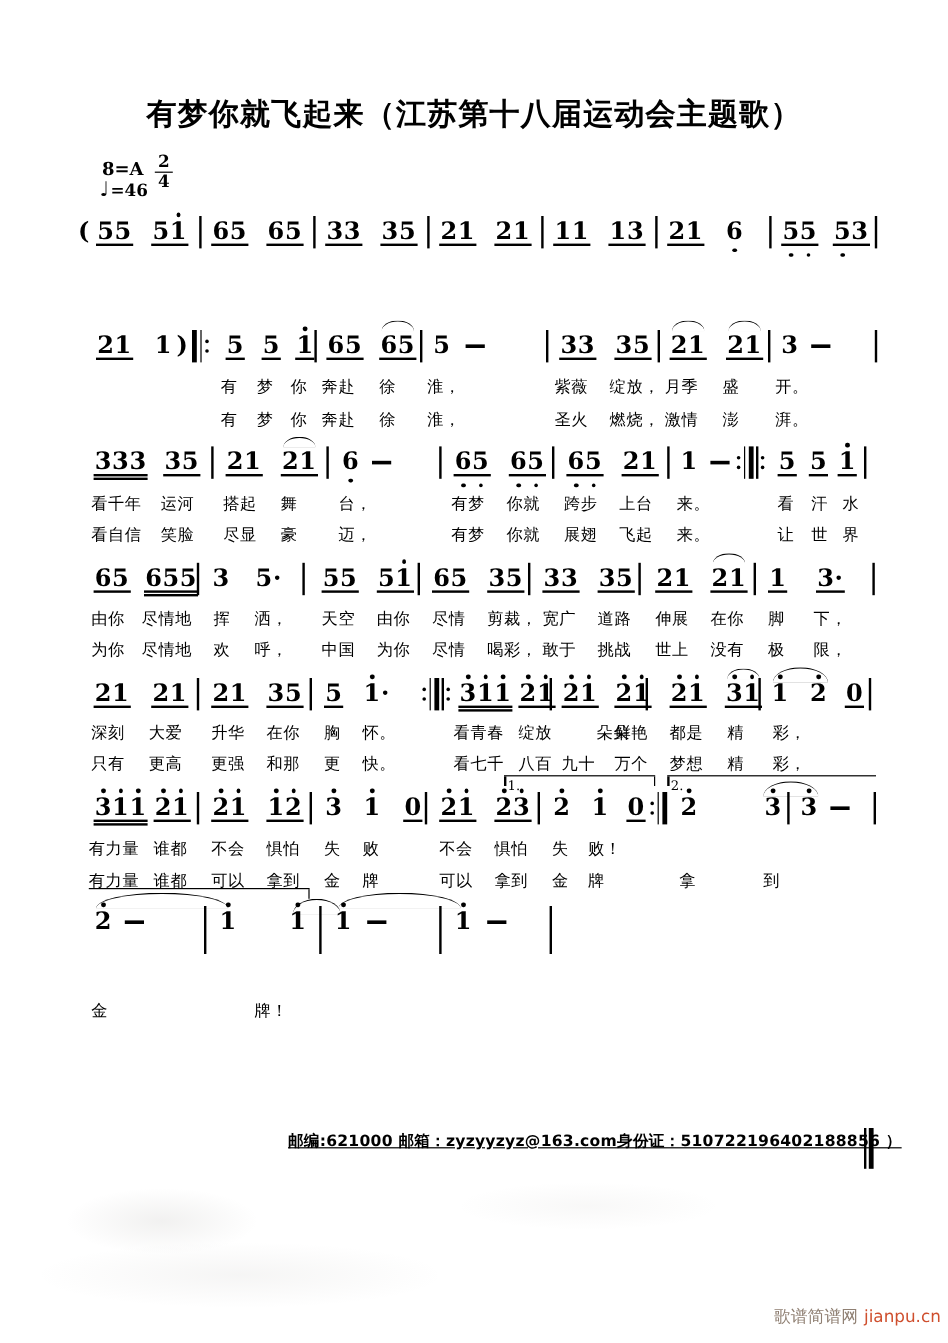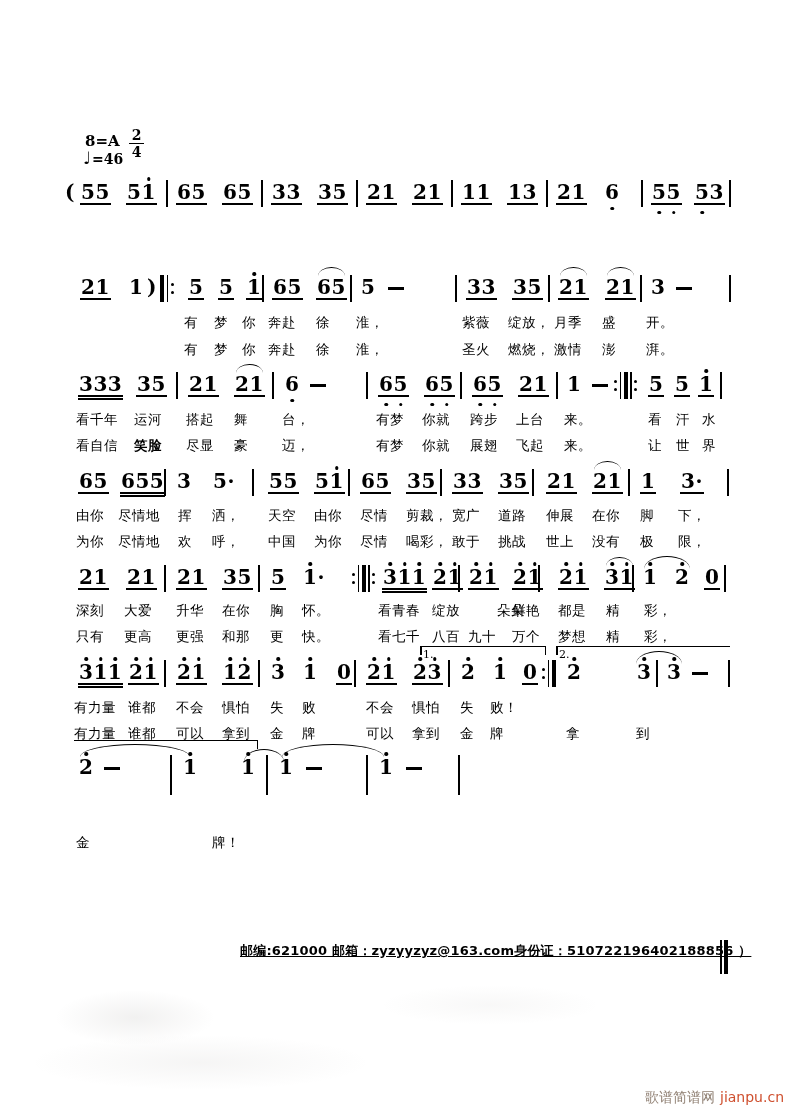--- a/index.html
+++ b/index.html
@@ -57,20 +57,21 @@
   .watermark .wm-url{color:#cf4f2e;margin-left:5px;}
   .smudge{position:absolute;border-radius:50%;pointer-events:none;}
   .sm1{left:55px;top:990px;width:160px;height:55px;background:radial-gradient(closest-side,rgba(120,115,110,0.10),rgba(0,0,0,0));}
   .sm2{left:30px;top:1035px;width:340px;height:55px;background:radial-gradient(closest-side,rgba(120,115,110,0.07),rgba(0,0,0,0));}
   .sm3{left:380px;top:985px;width:220px;height:40px;background:radial-gradient(closest-side,rgba(120,115,110,0.05),rgba(0,0,0,0));}
 </style>
 </head>
 <body>
 
 <div class="page">
+  <div class="title">有梦你就飞起来（江苏第十八届运动会主题歌）</div>
 
   <div class="keysig">
     <span>8=A</span>
     <span class="frac">
       <b>2</b>
       <i>4</i>
     </span>
   </div>
   <div class="tempo">
     <span class="notechar">♩</span><span>=46</span>
@@ -821,21 +822,21 @@
       <div class="lyr" style="left: 282px; top: 411px;">台，</div>
       <div class="lyr" style="left: 376px; top: 411px;">有梦</div>
       <div class="lyr" style="left: 422px; top: 411px;">你就</div>
       <div class="lyr" style="left: 470px; top: 411px;">跨步</div>
       <div class="lyr" style="left: 516px; top: 411px;">上台</div>
       <div class="lyr" style="left: 564px; top: 411px;">来。</div>
       <div class="lyr" style="left: 648px; top: 411px;">看</div>
       <div class="lyr" style="left: 676px; top: 411px;">汗</div>
       <div class="lyr" style="left: 702px; top: 411px;">水</div>
       <div class="lyr" style="left: 76px; top: 437px;">看自信</div>
-      <div class="lyr" style="left: 134px; top: 437px; font-weight: bold;">笑脸</div>
+      <div class="lyr" style="left: 134px; top: 437px;">笑脸</div>
       <div class="lyr" style="left: 186px; top: 437px;">尽显</div>
       <div class="lyr" style="left: 234px; top: 437px;">豪</div>
       <div class="lyr" style="left: 282px; top: 437px;">迈，</div>
       <div class="lyr" style="left: 376px; top: 437px;">有梦</div>
       <div class="lyr" style="left: 422px; top: 437px;">你就</div>
       <div class="lyr" style="left: 470px; top: 437px;">展翅</div>
       <div class="lyr" style="left: 516px; top: 437px;">飞起</div>
       <div class="lyr" style="left: 564px; top: 437px;">来。</div>
       <div class="lyr" style="left: 648px; top: 437px;">让</div>
       <div class="lyr" style="left: 676px; top: 437px;">世</div>

